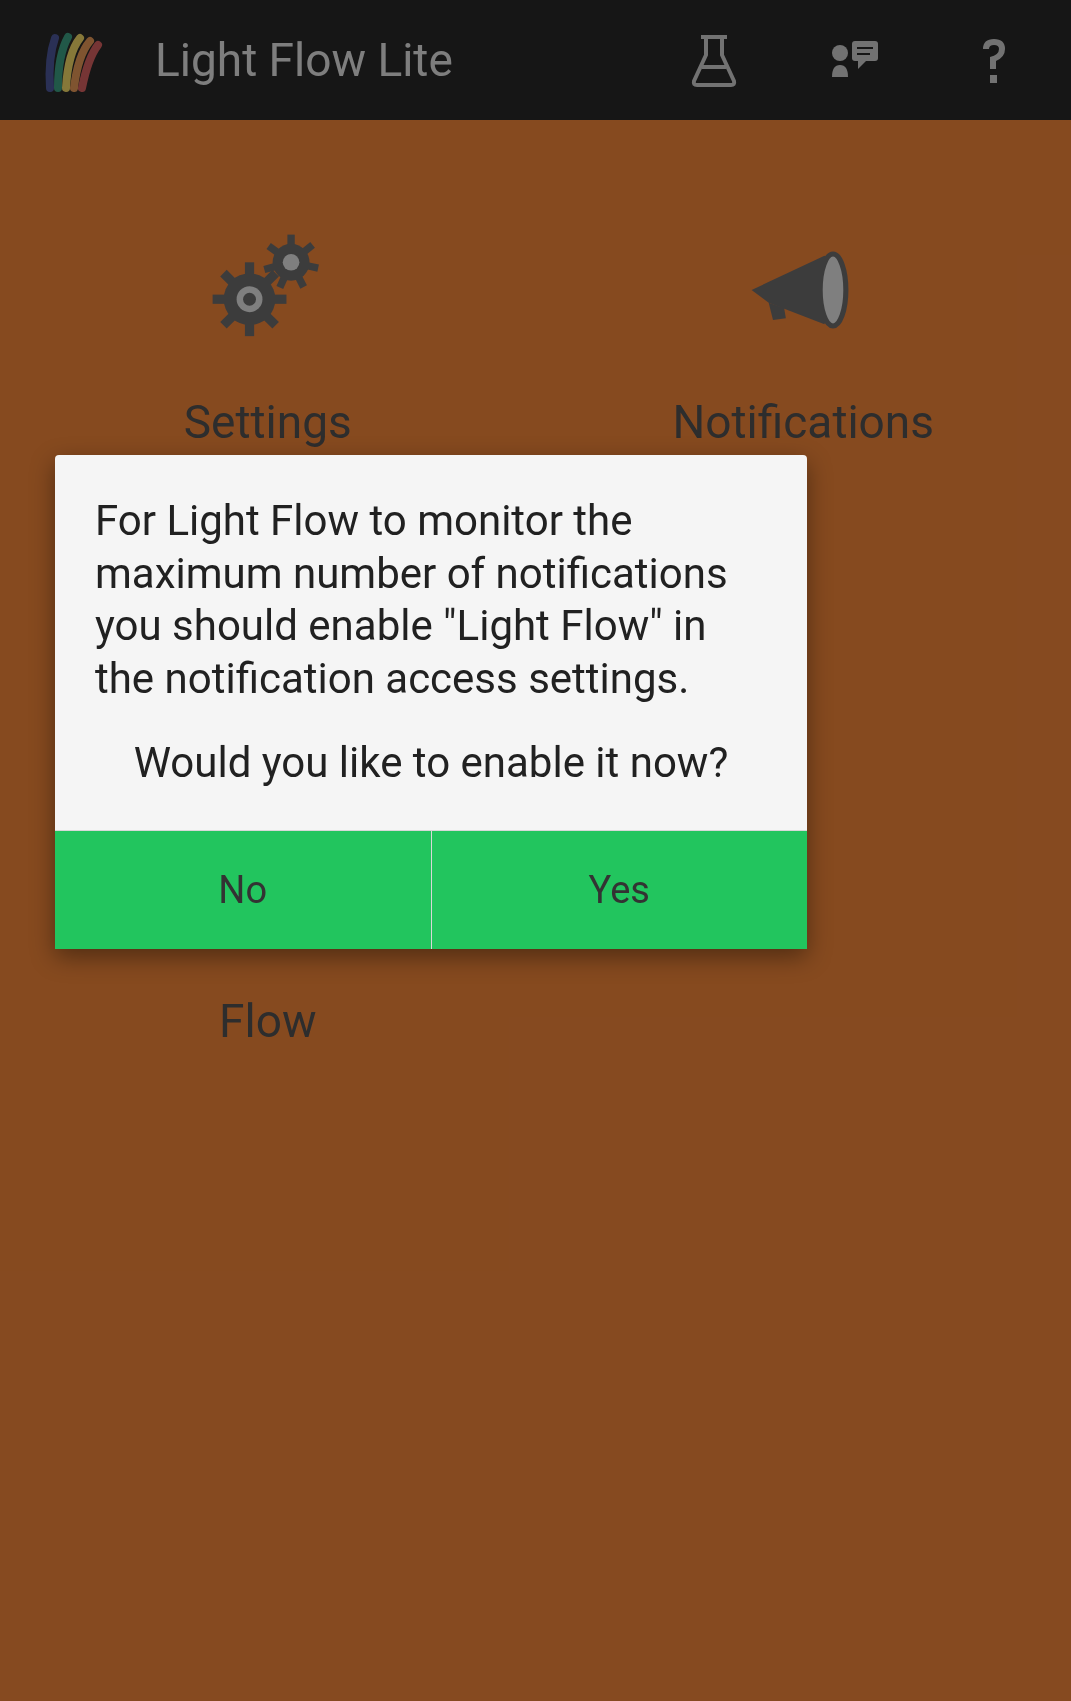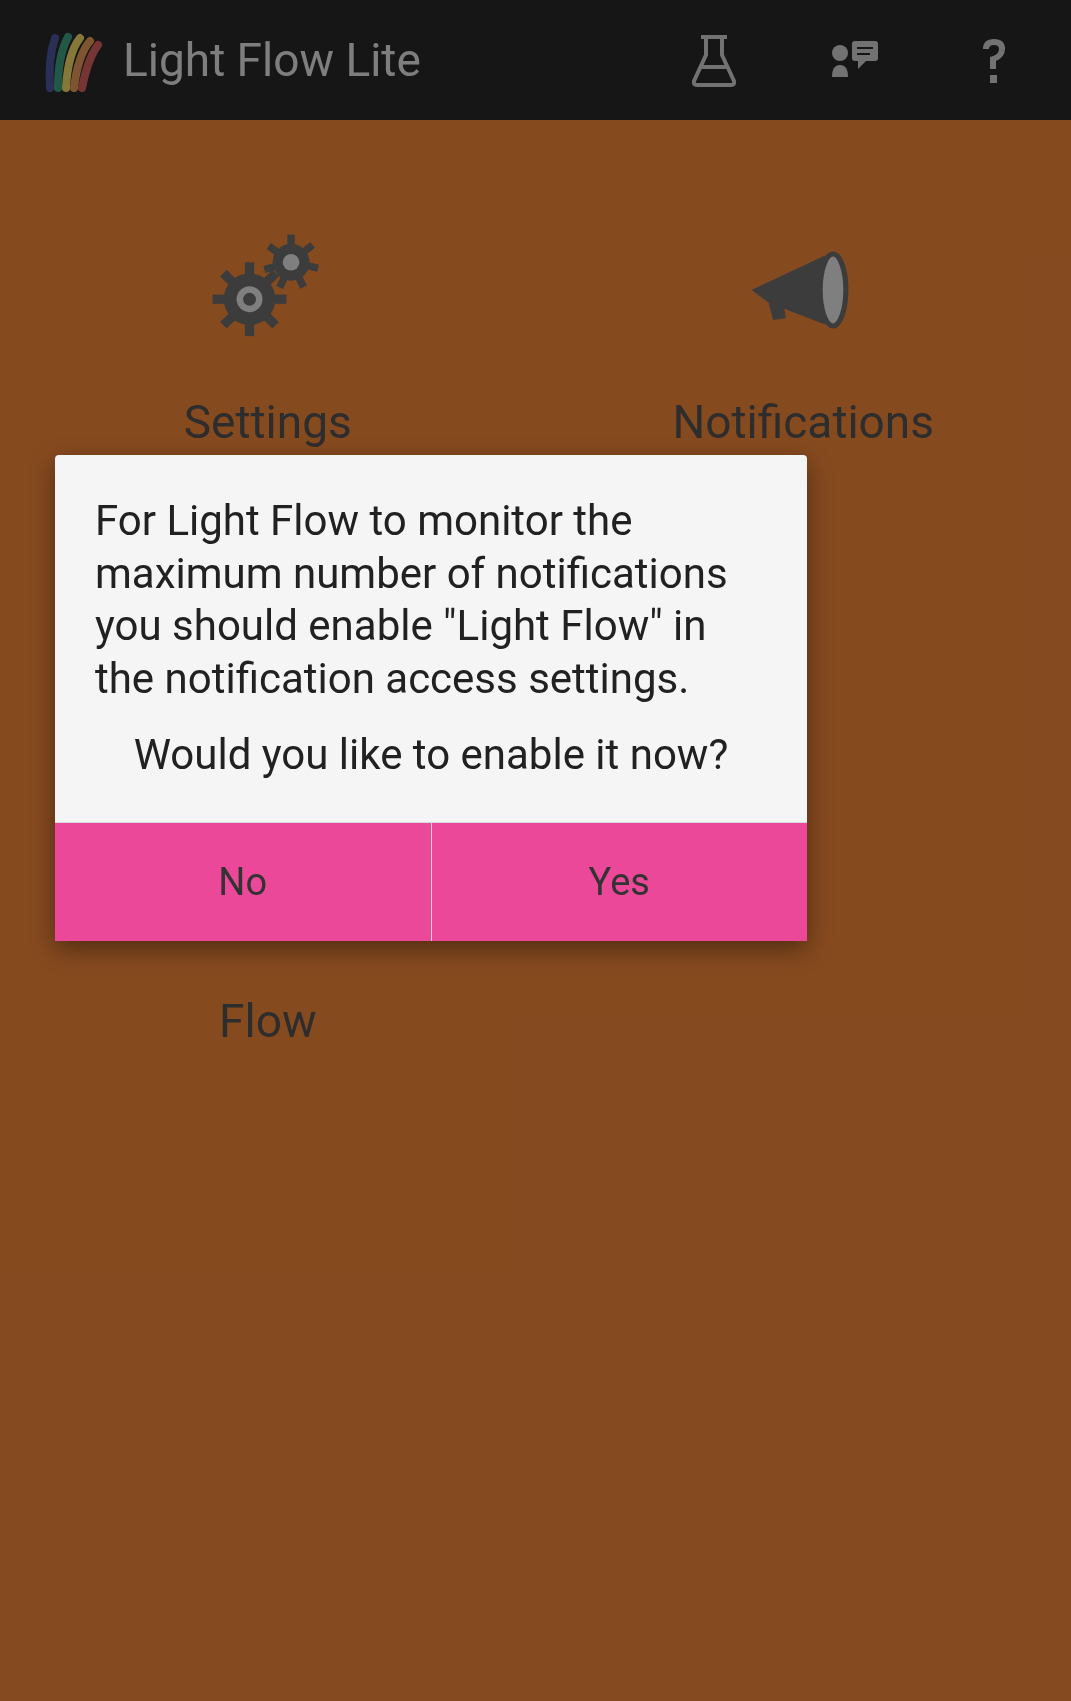--- a/index.html
+++ b/index.html
@@ -16,20 +16,21 @@
       overflow: hidden;
     }
     .header {
       width: 100%;
       height: 120px;
       background: #000000;
       display: flex;
       align-items: center;
       padding: 0 30px;
       position: relative;
+      gap: 32px;
     }
     .logo-icon {
       width: 75px;
       height: 75px;
       margin-right: 18px;
       display: flex;
       align-items: center;
       justify-content: center;
     }
     .app-title {
@@ -101,39 +102,39 @@
       border-radius: 4px;
       box-shadow: 0 8px 24px rgba(0,0,0,0.4);
     }
     .dialog-body {
       padding: 40px 40px 40px 40px;
       font-size: 42px;
       color: #212121;
       line-height: 1.25;
     }
     .dialog-body p {
-      margin-bottom: 24px;
+      margin-bottom: 32px;
     }
     .dialog-body p:last-child {
       margin-bottom: 0;
       text-align: center;
     }
     .dialog-buttons {
       display: flex;
       border-top: 1px solid #d8d8d8;
     }
     .dialog-button {
       flex: 1;
       height: 118px;
       display: flex;
       align-items: center;
       justify-content: center;
       font-size: 38px;
       color: #333333;
-      background: #ec4899;
+      background: #22c55e;
       border: none;
       font-family: inherit;
       cursor: pointer;
     }
     .dialog-button:first-child {
       border-right: 1px solid #d8d8d8;
     }
   </style>
 </head>
 <body>

